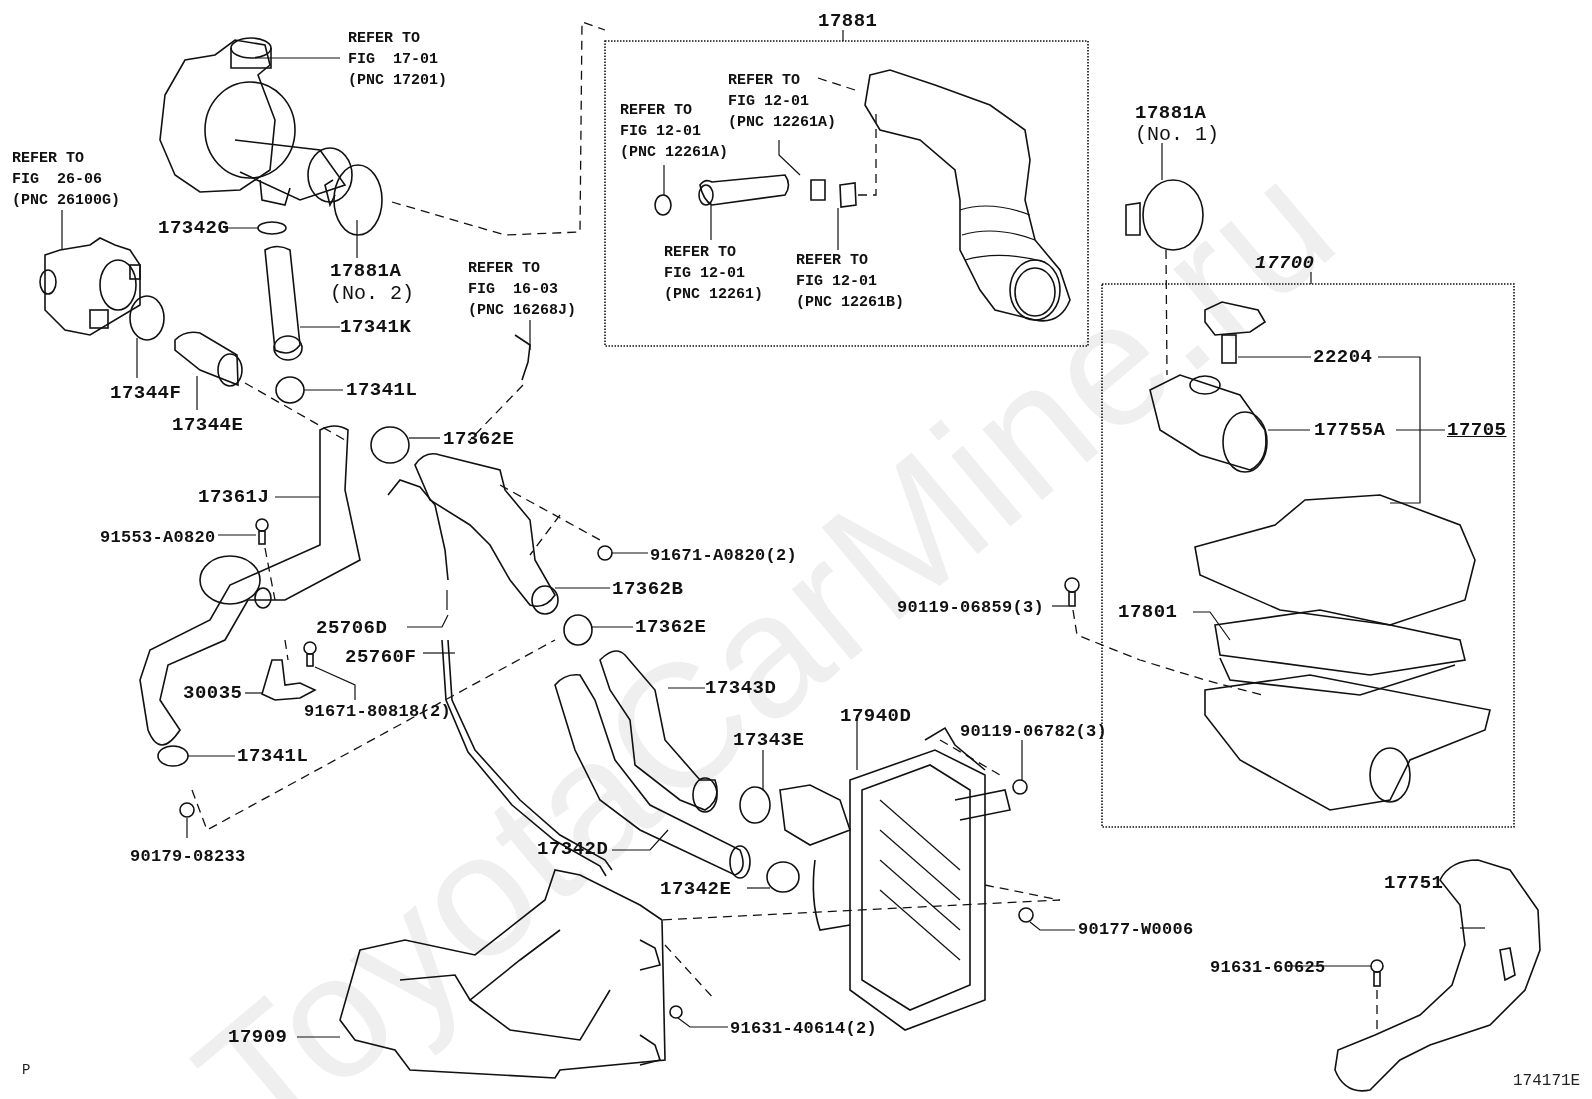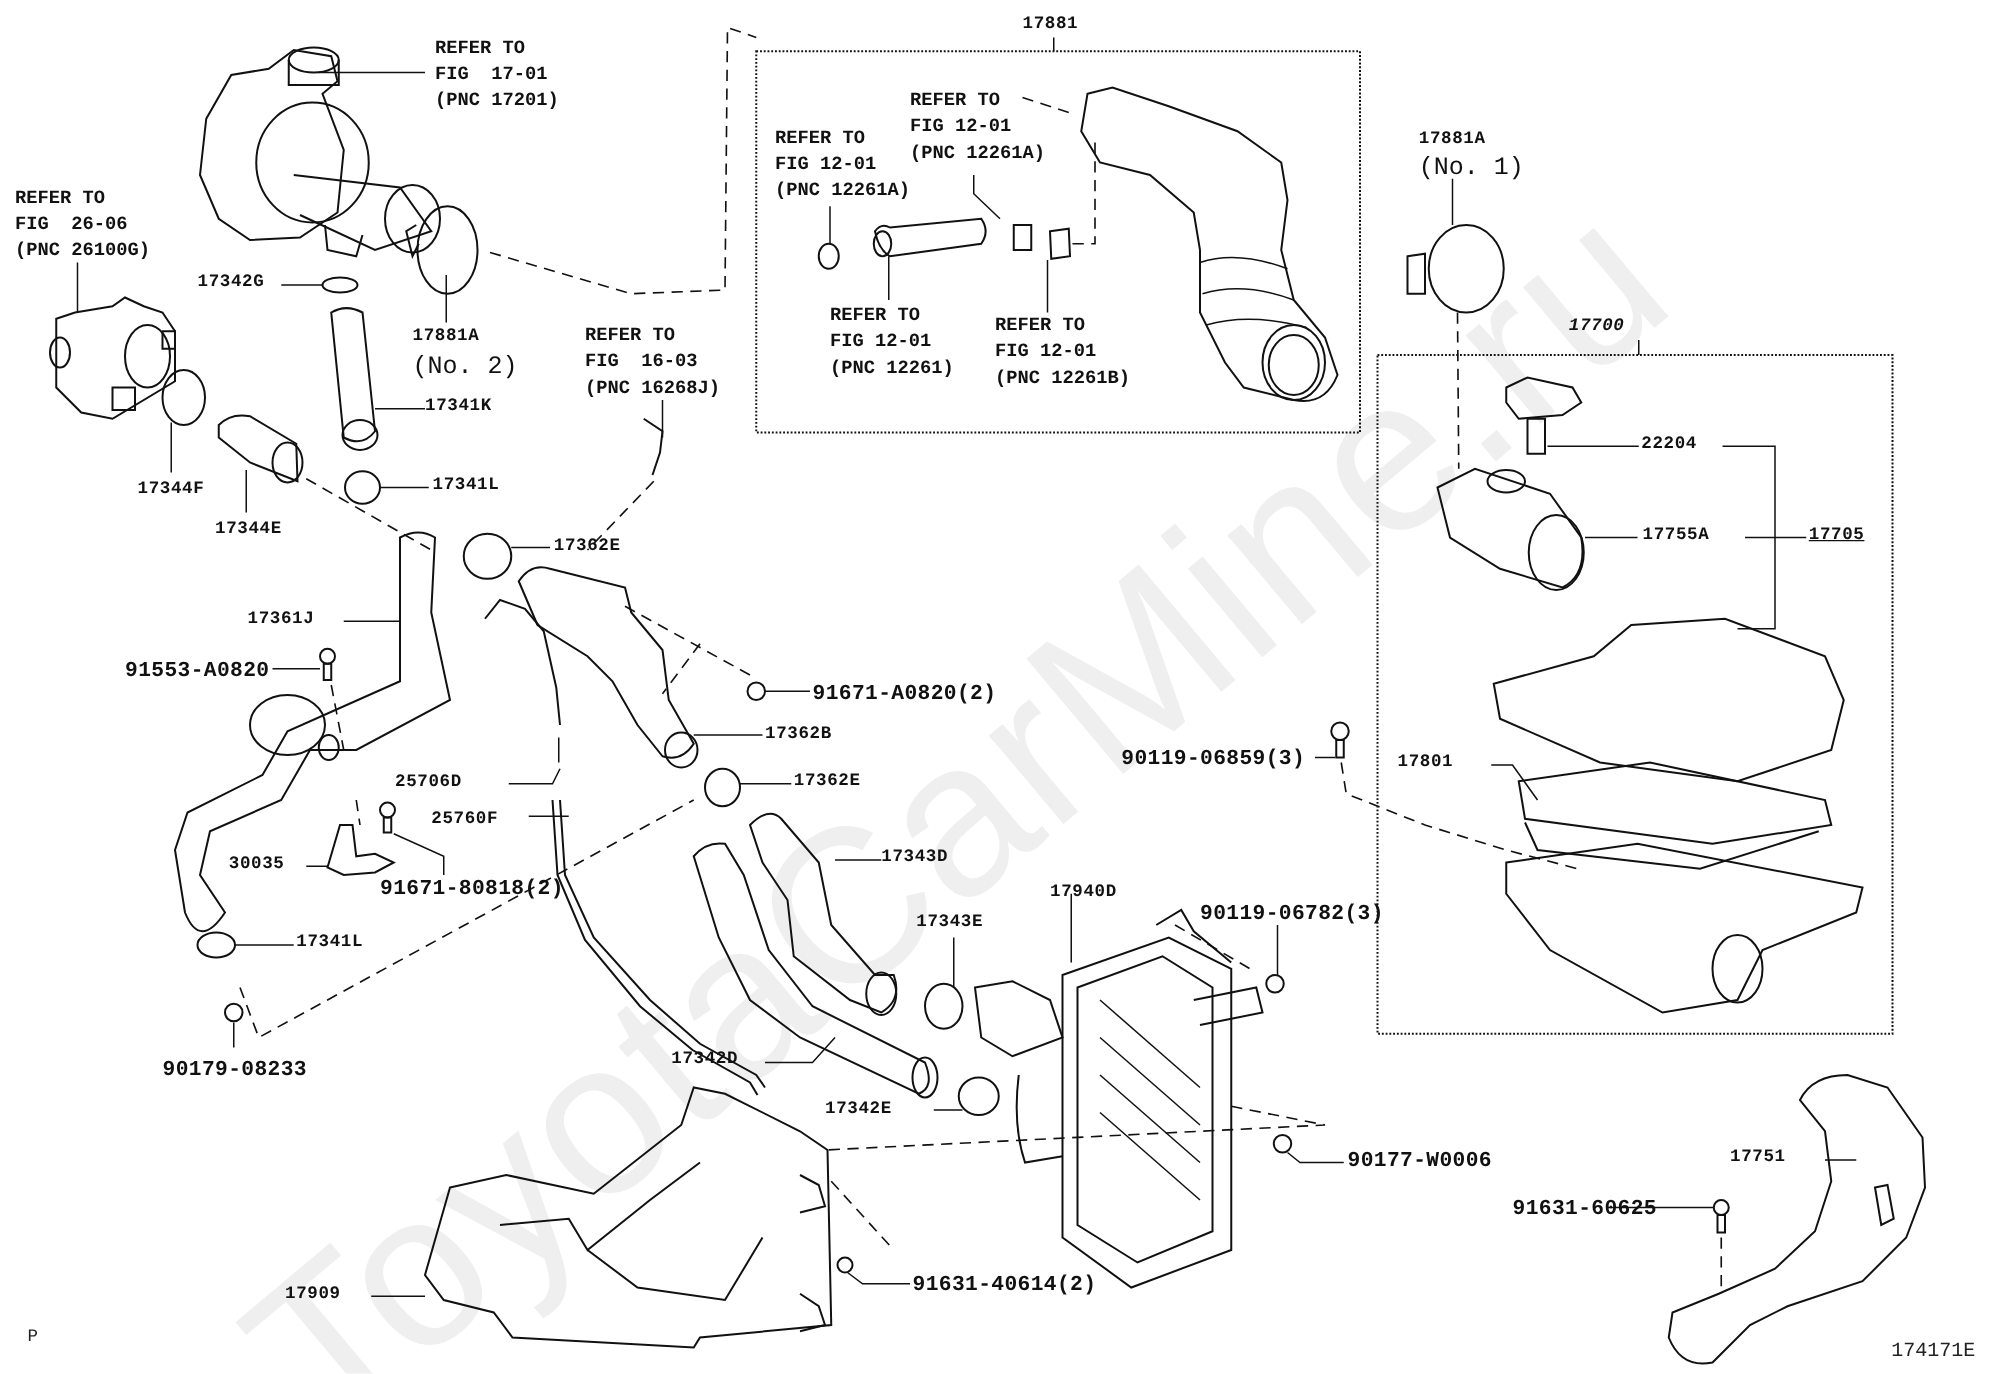--- a/index.html
+++ b/index.html
@@ -1,19 +1,19 @@
 <!DOCTYPE html>
 <html><head>
 <meta charset="utf-8">
 <style>
   html,body{margin:0;padding:0;background:#fff;}
   #canvas{position:relative;width:1592px;height:1099px;background:#fff;overflow:hidden;}
   svg{position:absolute;left:0;top:0;}
   .lbl{position:absolute;font-family:"Liberation Mono","DejaVu Sans Mono",monospace;color:#111;white-space:nowrap;line-height:1;}
-  .pn{font-size:14px;font-weight:bold;letter-spacing:0.5px;}
+  .pn{font-size:19px;font-weight:bold;letter-spacing:0.5px;}
   .pn-s{font-size:17px;font-weight:bold;letter-spacing:0.3px;}
   .ref{font-size:15px;font-weight:bold;line-height:21px;white-space:pre;}
   .sub{font-size:20px;font-weight:normal;}
   .tiny{font-size:14px;font-weight:normal;color:#222;}
   .wm{position:absolute;font-family:"Liberation Sans",sans-serif;font-size:175px;color:#efefef;transform:rotate(-40deg);transform-origin:left top;white-space:nowrap;left:160px;top:1030px;letter-spacing:2px;}
   .part{fill:none;stroke:#111;stroke-width:1.6;}
   .lead{stroke:#111;stroke-width:1.2;fill:none;}
   .dash{stroke:#111;stroke-width:1.3;fill:none;stroke-dasharray:9 6;}
   .box{fill:none;stroke:#111;stroke-width:1.6;stroke-dasharray:1.5 1.5;}
 </style>
@@ -289,18 +289,18 @@
   <span class="lbl pn" style="left:537px;top:840px;">17342D</span>
   <span class="lbl pn" style="left:660px;top:880px;">17342E</span>
   <span class="lbl pn-s" style="left:1078px;top:921px;">90177-W0006</span>
   <span class="lbl pn" style="left:228px;top:1028px;">17909</span>
   <span class="lbl pn-s" style="left:730px;top:1020px;">91631-40614(2)</span>
   <span class="lbl pn" style="left:1313px;top:348px;">22204</span>
   <span class="lbl pn" style="left:1314px;top:421px;">17755A</span>
   <span class="lbl pn" style="left:1447px;top:421px;text-decoration:underline;">17705</span>
   <span class="lbl pn-s" style="left:897px;top:599px;">90119-06859(3)</span>
   <span class="lbl pn" style="left:1118px;top:603px;">17801</span>
-  <span class="lbl pn" style="left:1384px;top:919px;">17751</span>
+  <span class="lbl pn" style="left:1384px;top:874px;">17751</span>
   <span class="lbl pn-s" style="left:1210px;top:959px;">91631-60625</span>
 
   <span class="lbl tiny" style="left:22px;top:1063px;">P</span>
   <span class="lbl tiny" style="left:1513px;top:1073px;font-size:16px;">174171E</span>
 </div>
 
 </body></html>

